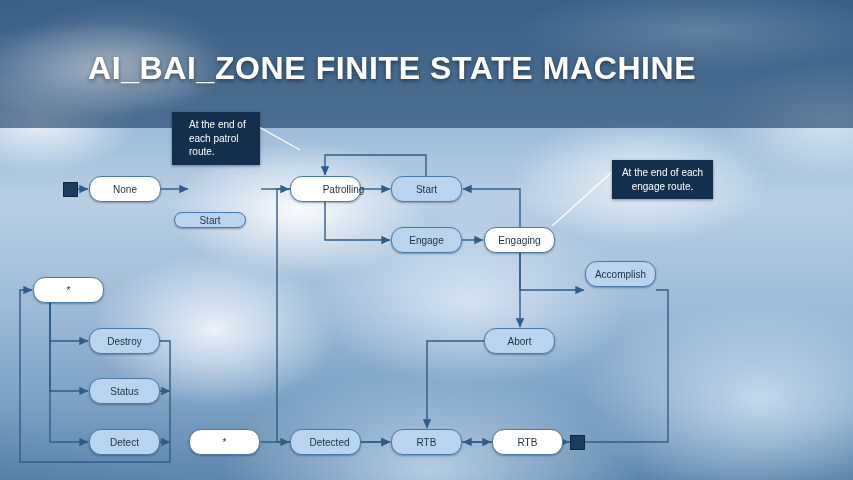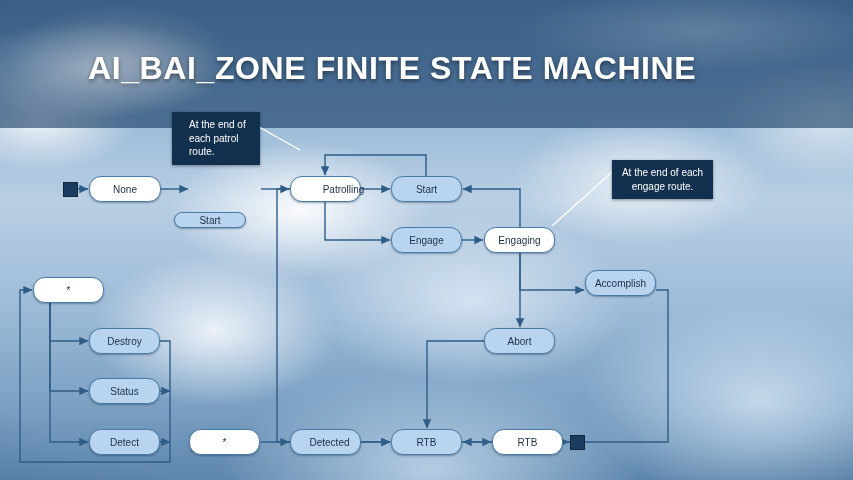--- a/index.html
+++ b/index.html
@@ -215,21 +215,21 @@
   </div>
 
   <div class="node fill-light" style="left:391px; top:227px; width:71px; height:26px;">
     <span>Engage</span>
   </div>
 
   <div class="node fill-white" style="left:484px; top:227px; width:71px; height:26px;">
     <span>Engaging</span>
   </div>
 
-  <div class="node fill-light" style="left:585px; top:270px; width:71px; height:26px;">
+  <div class="node fill-light" style="left:585px; top:261px; width:71px; height:26px;">
     <span>Accomplish</span>
   </div>
 
   <div class="node fill-light" style="left:484px; top:328px; width:71px; height:26px;">
     <span>Abort</span>
   </div>
 
   <div class="node fill-white" style="left:33px; top:277px; width:71px; height:26px;">
     <span>*</span>
   </div>

